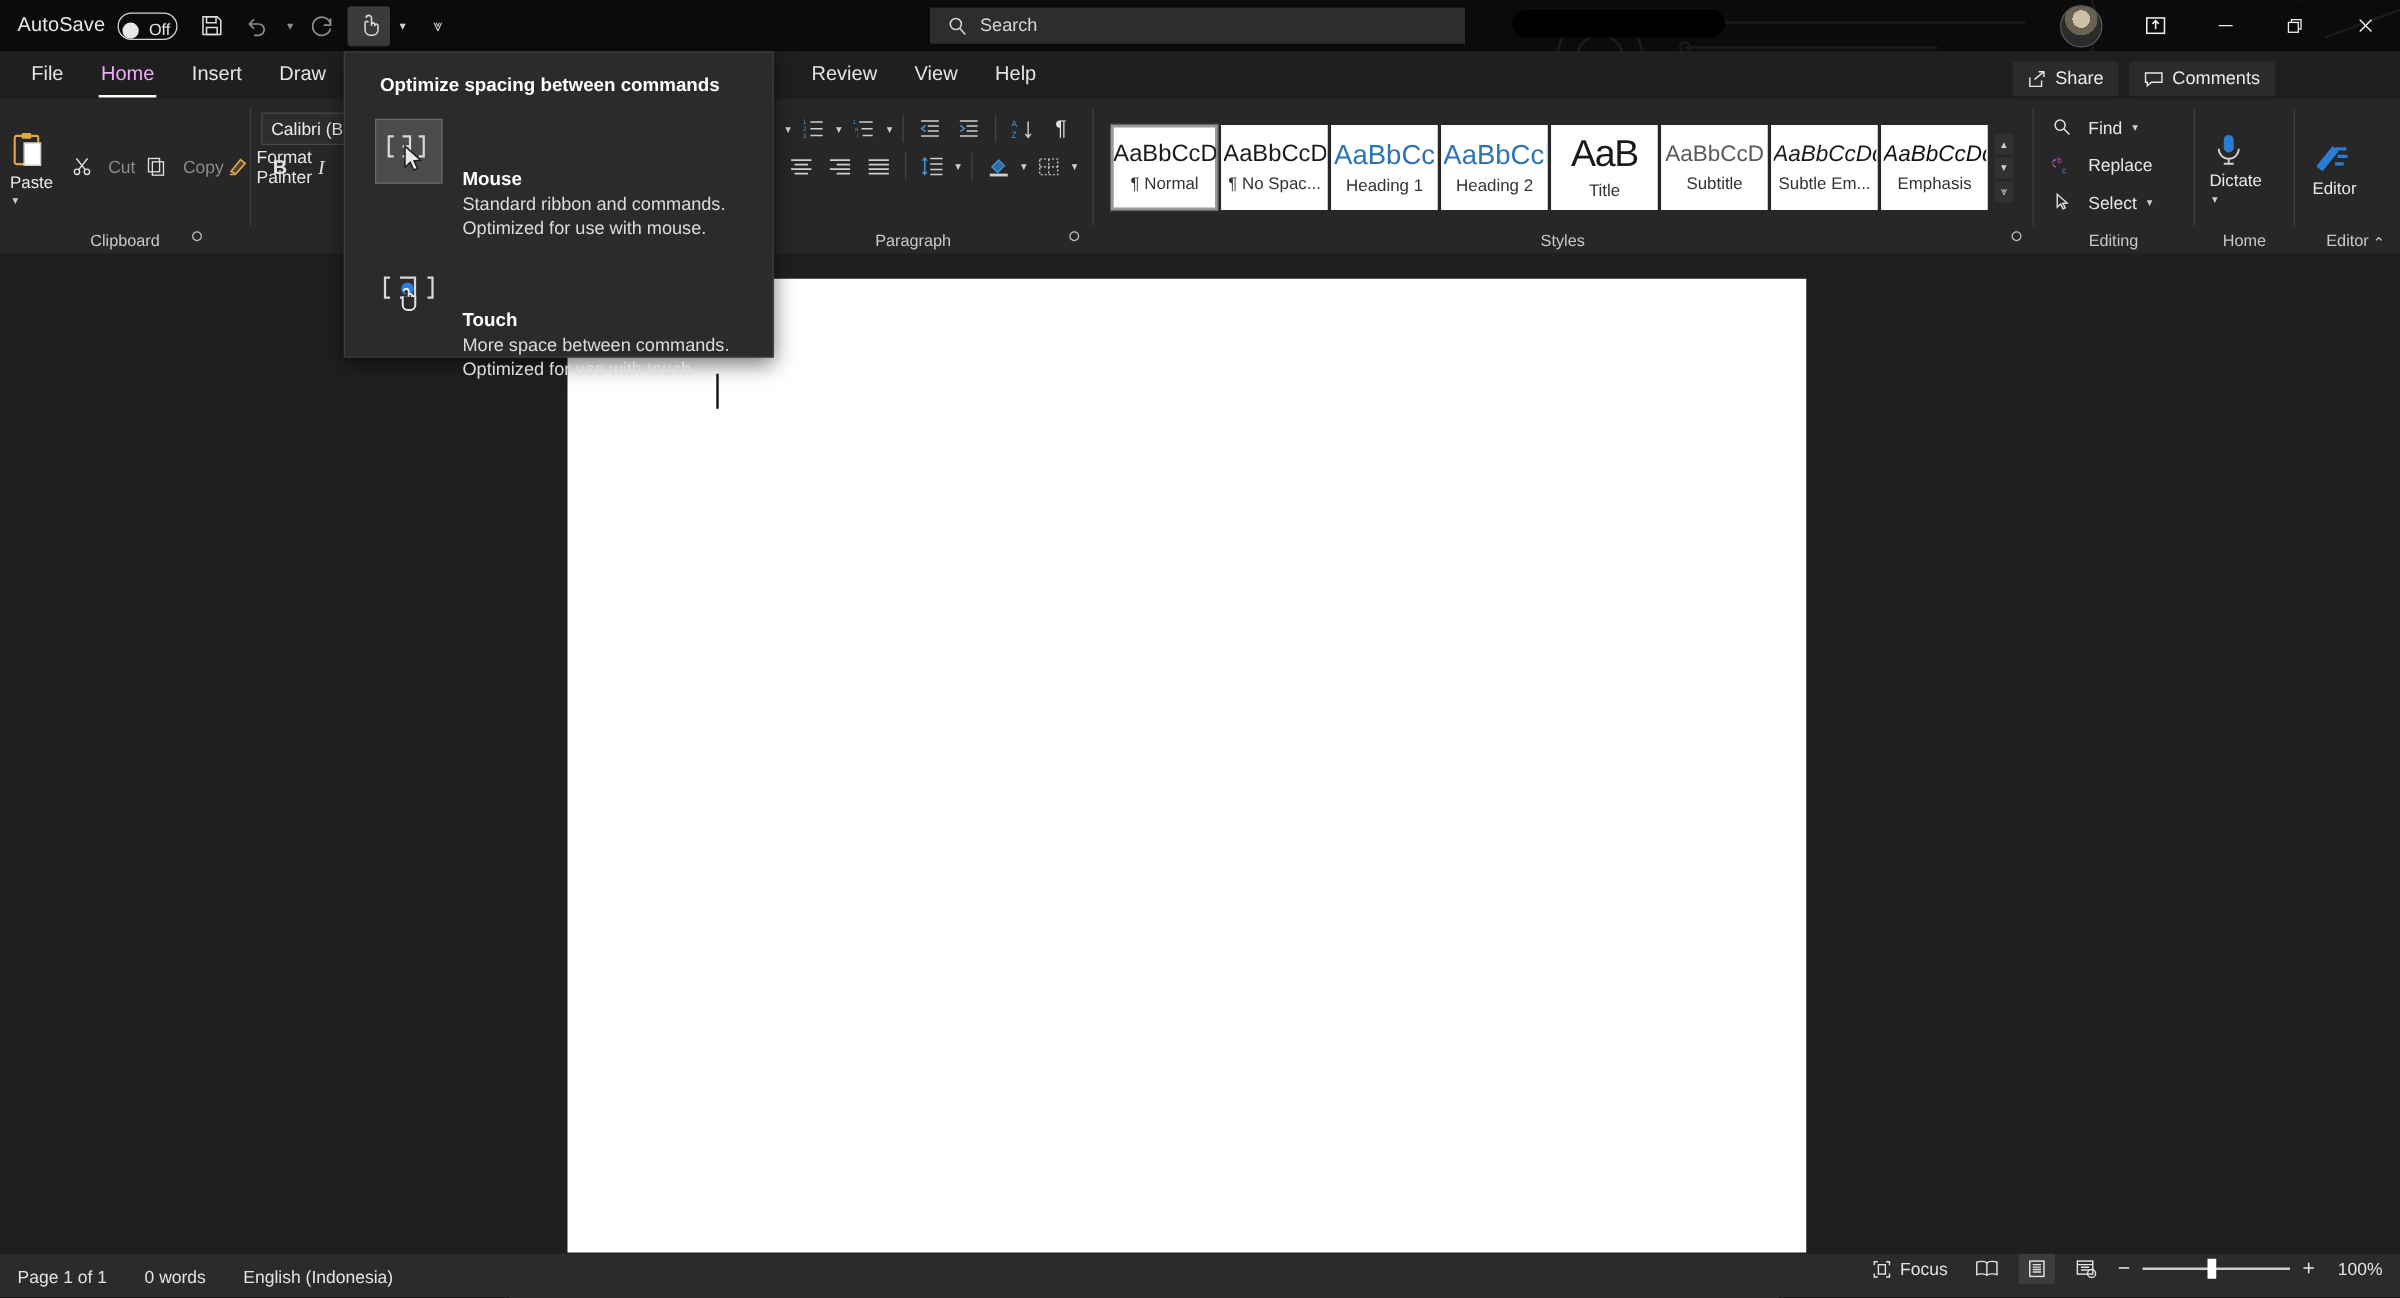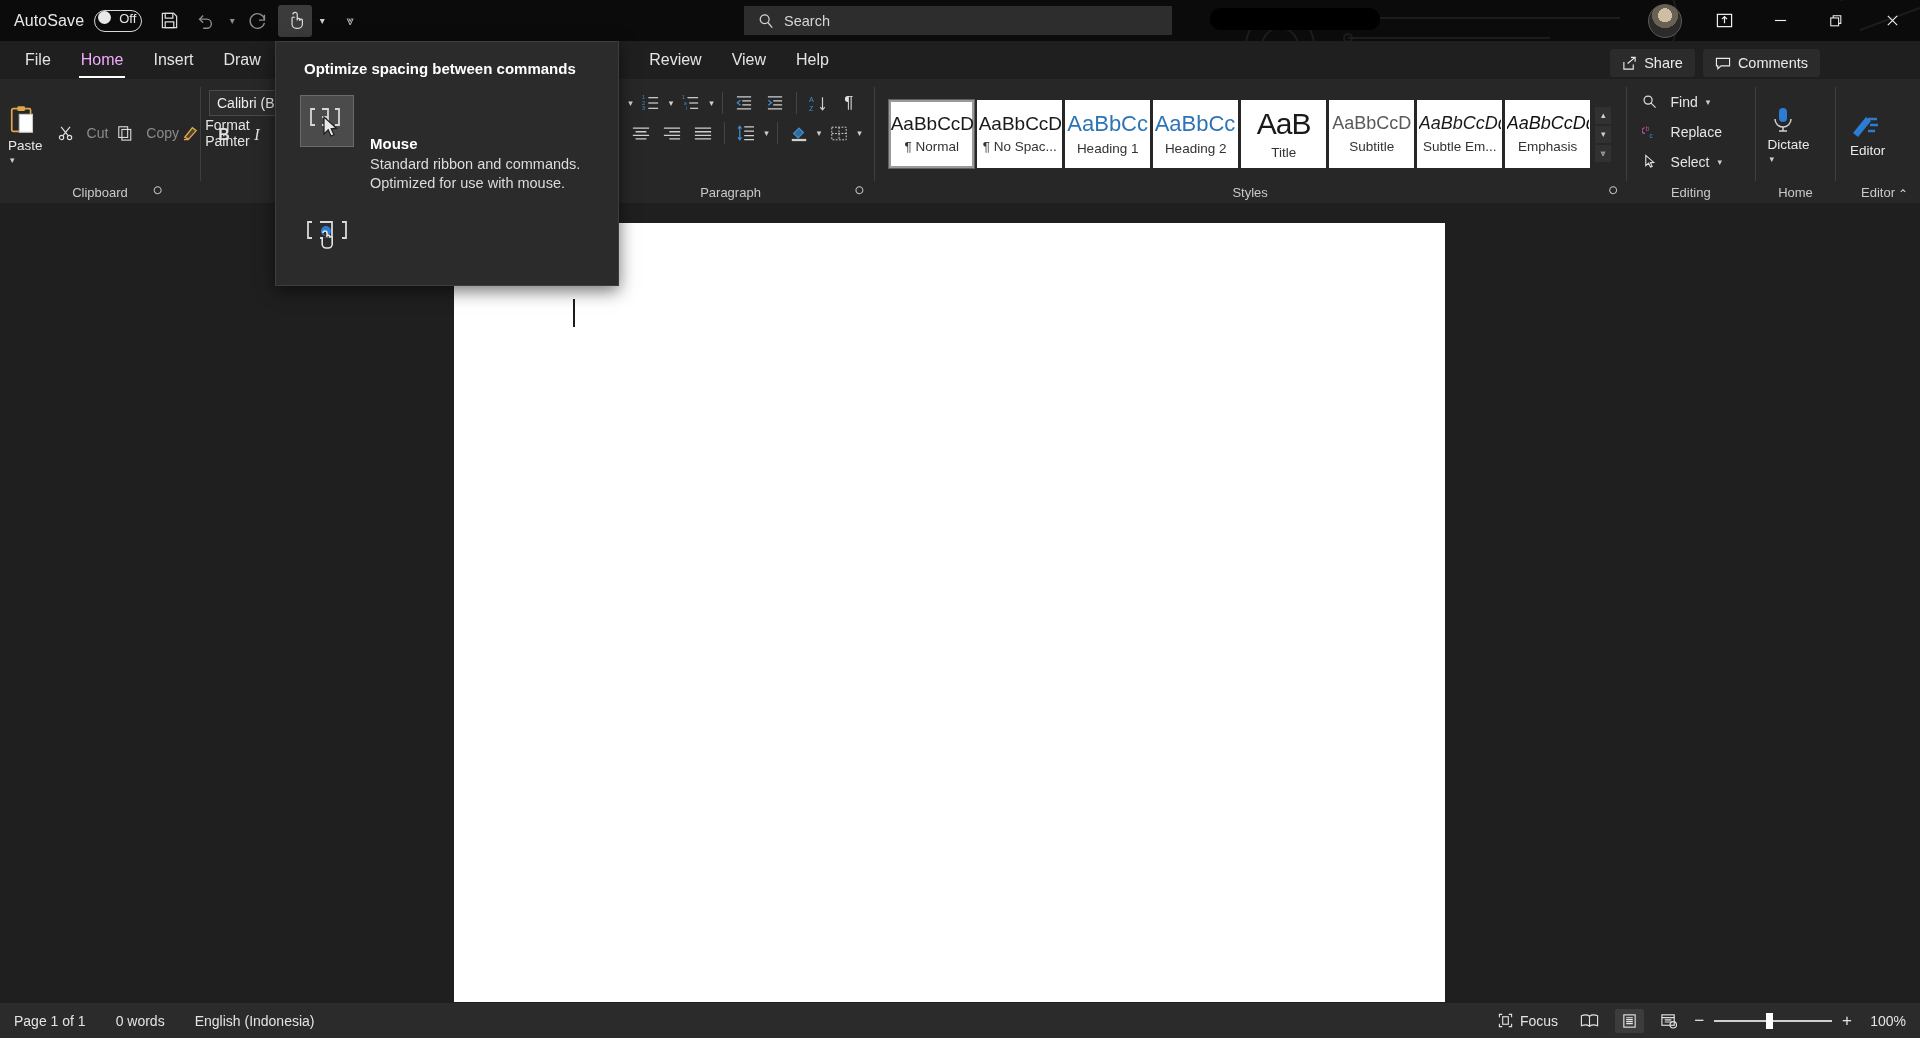--- a/index.html
+++ b/index.html
@@ -17,21 +17,21 @@
   .titlebar {
     position: absolute; top: 0; left: 0; width: 1920px; height: 41px;
     background: #0b0b0b; display: flex; align-items: center;
     overflow: hidden;
   }
   .tb-deco { position: absolute; right: 0; top: 0; width: 700px; height: 41px; opacity: .55; pointer-events: none; }
   .qat { display: flex; align-items: center; gap: 2px; padding-left: 14px; z-index: 2; }
   .autosave-label { color: #e8e8e8; font-size: 16px; letter-spacing: .1px; margin-right: 8px; }
   .toggle {
     width: 48px; height: 22px; border-radius: 11px; border: 1.4px solid #d8d8d8;
-    display: flex; align-items: flex-start; padding: 0 3px; gap: 8px; background: transparent;
+    display: flex; align-items: flex-end; padding: 0 3px; gap: 8px; background: transparent;
   }
   .toggle .knob { width: 13px; height: 13px; border-radius: 50%; background: #e8e8e8; }
   .toggle .off { color: #e8e8e8; font-size: 13px; }
   .qat-btn {
     width: 34px; height: 32px; display: flex; align-items: center; justify-content: center;
     border-radius: 3px; color: #dcdcdc;
   }
   .qat-btn.dim { color: #8d8d8d; }
   .qat-btn.active { background: #3b3b3b; }
   .qat-caret { width: 16px; height: 32px; display: flex; align-items: center; justify-content: center; color: #cfcfcf; font-size: 10px; }
@@ -129,21 +129,21 @@
     position: absolute; left: 454px; top: 20px; width: 991px; height: 779px; background: #ffffff;
   }
   .caret-line {
     position: absolute; left: 573px; top: 96px; width: 2px; height: 28px; background: #1b1b1b;
   }
   .ribbon-collapse { position: absolute; right: 12px; top: -16px; color: #cfcfcf; font-size: 12px; }
 
   
   .statusbar {
     position: absolute; bottom: 0; left: 0; width: 1920px; height: 35px;
-    background: #2b2b2b; display: flex; align-items: center; color: #e3e3e3; font-size: 14px;
+    background: #2b2b2b; display: flex; color: #e3e3e3; font-size: 14px;
   }
   .sb-left { display: flex; align-items: center; gap: 30px; padding-left: 14px; }
   .sb-right { position: absolute; right: 14px; display: flex; align-items: center; gap: 10px; }
   .sb-item { display: flex; align-items: center; gap: 7px; padding: 4px 6px; border-radius: 2px; }
   .sb-item.active { background: #3c3c3c; }
   .zoom-slider { display: flex; align-items: center; gap: 10px; }
   .ztrack { position: relative; width: 118px; height: 2px; background: #cfcfcf; }
   .zknob { position: absolute; left: 52px; top: -7px; width: 7px; height: 16px; background: #ffffff; }
   .zpct { width: 44px; text-align: right; }
 
@@ -681,16 +681,21 @@
           <path d="M16 8 H28 V24 H16" transform="translate(-1,0)"></path>
           <path d="M37 8 H41 V24 H37"></path>
           <circle cx="21" cy="17" r="5" fill="#2b7cd3" stroke="none"></circle>
           <g stroke="#e4e4e4" stroke-width="1.6" fill="#2b2b2b">
             <path d="M18 19 a2 2 0 0 1 4 0 v5"></path>
             <path d="M22 22 a1.5 1.5 0 0 1 2.6 0 v3"></path>
             <path d="M24.6 23.5 a1.5 1.5 0 0 1 2.6 0 V30 a4 4 0 0 1-4 4h-2 a4 4 0 0 1-4-4 v-7"></path>
           </g>
         </svg>
       </div>
+      <div class="mi-text">
+        <div class="mi-head">Touch</div>
+        <div class="mi-desc">More space between commands.</div>
+        <div class="mi-desc">Optimized for use with touch.</div>
+      </div>
     </div>
   </div>
 
 </div>
 
 </body></html>

